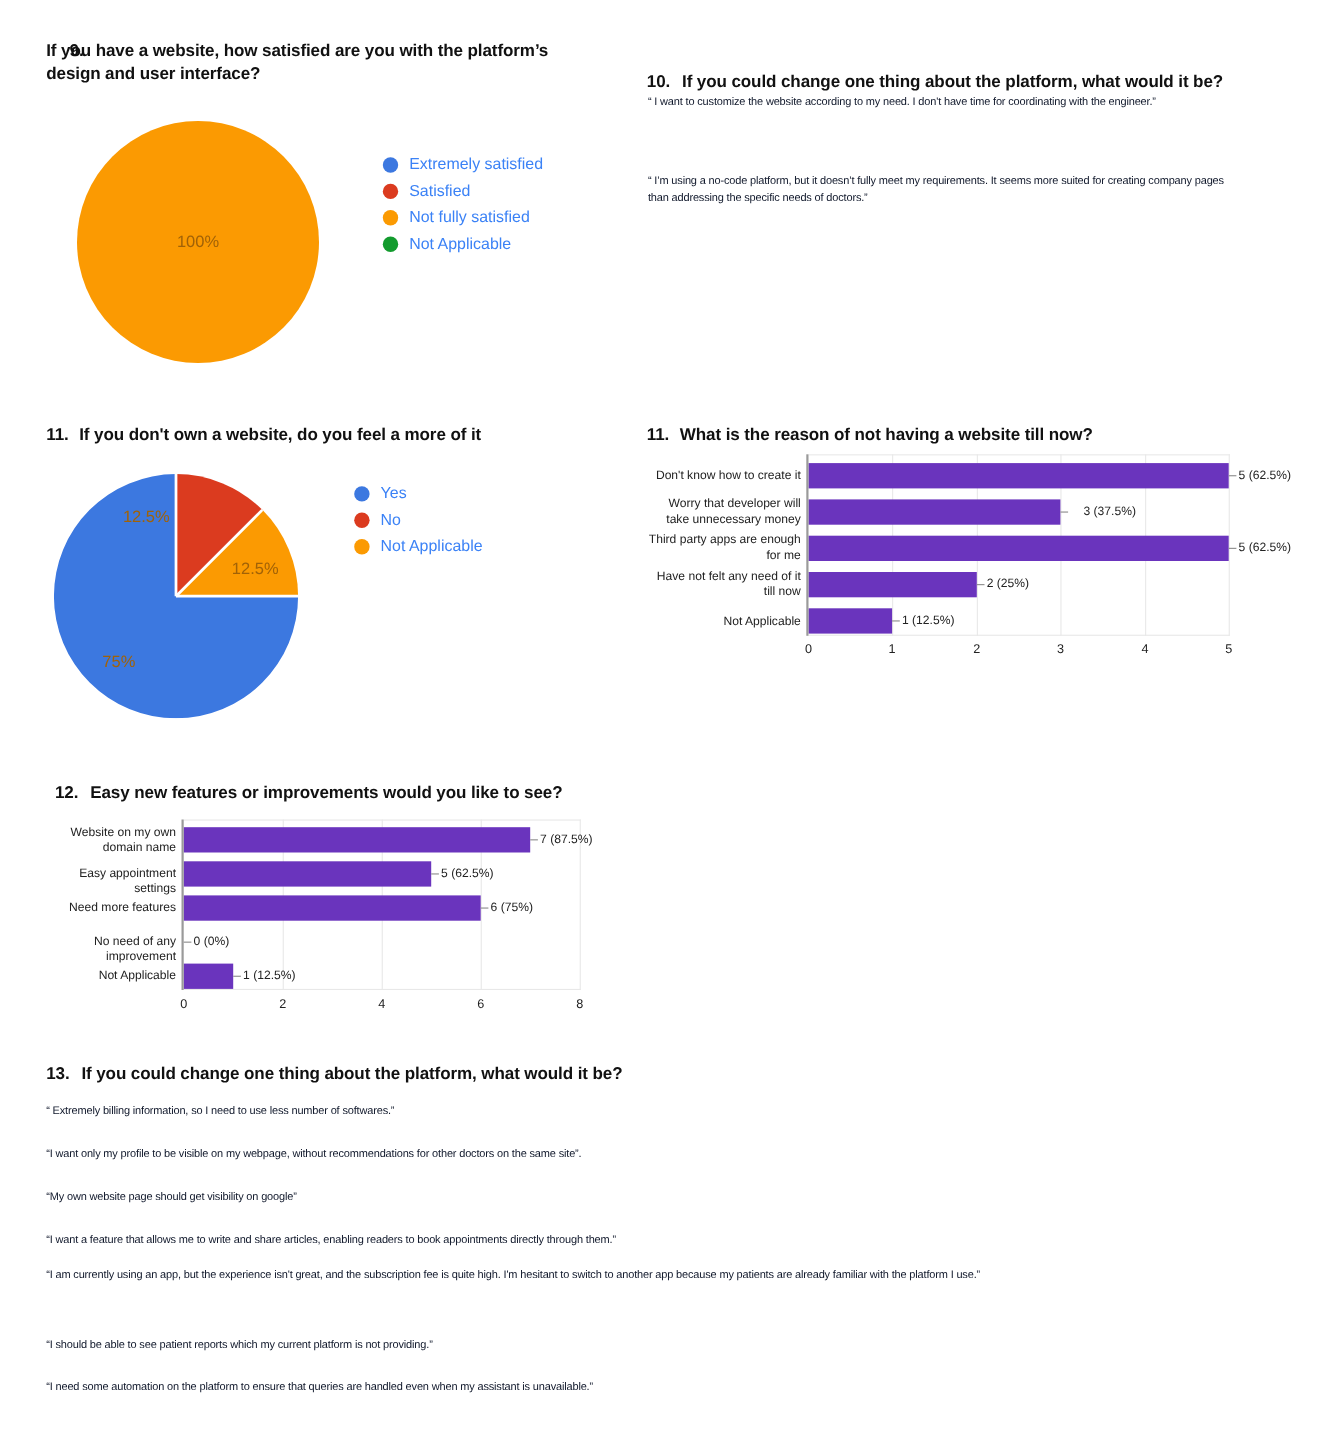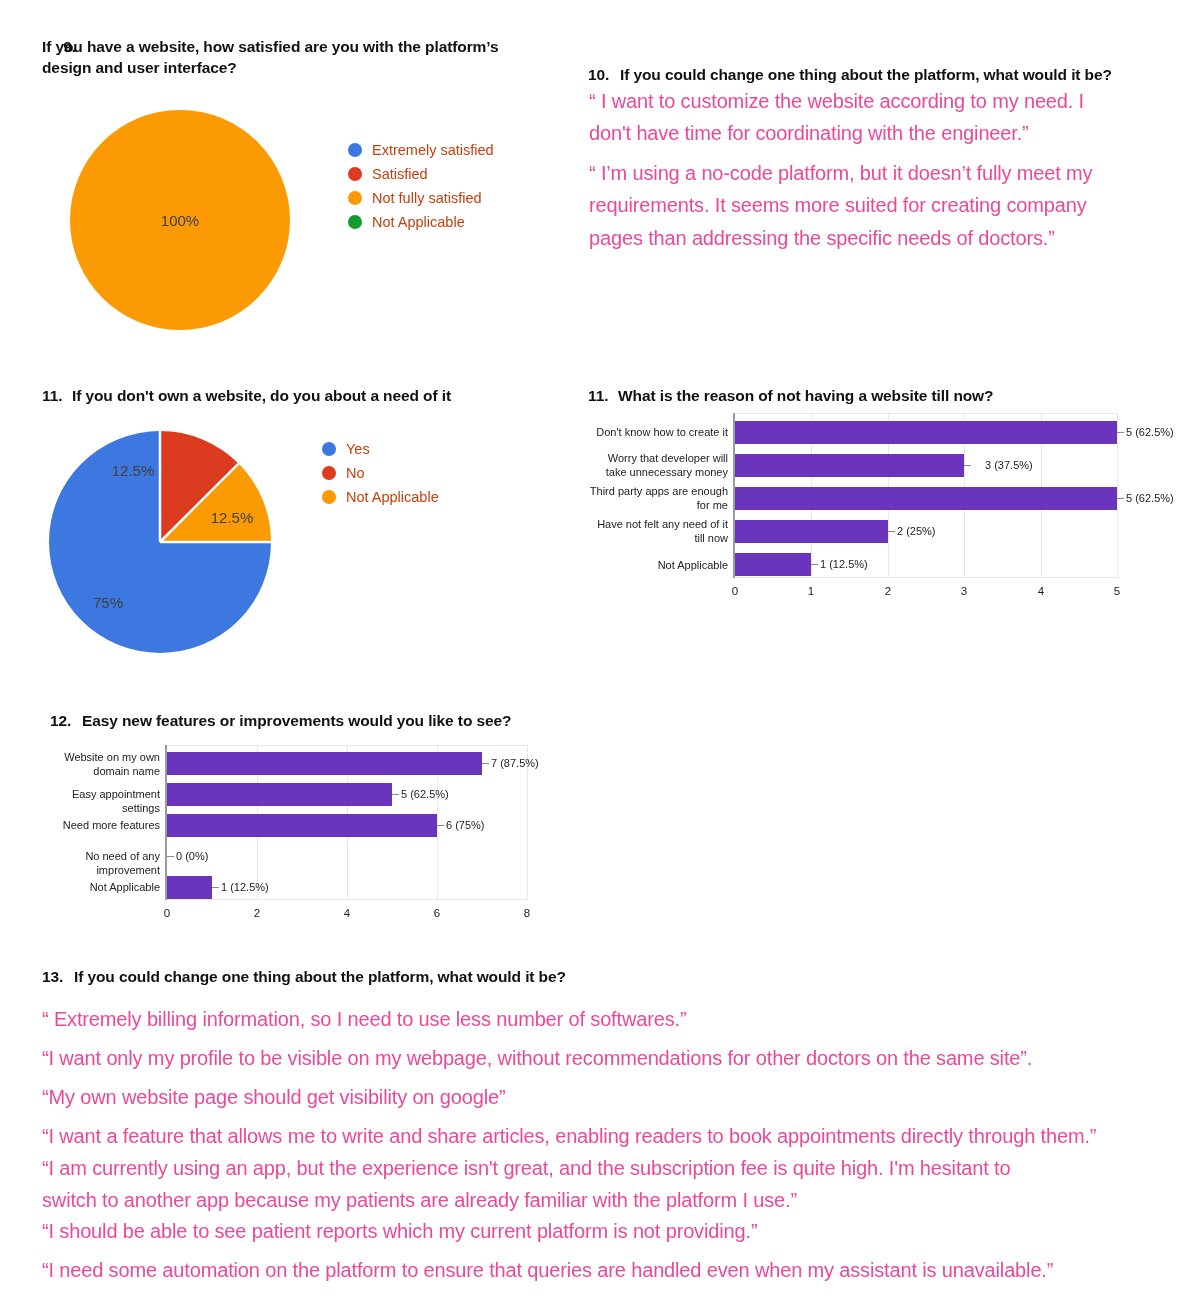--- a/index.html
+++ b/index.html
@@ -35,32 +35,32 @@
   }
   .qhead .txt {
     display: block;
   }
 
   
   .answer {
     position: absolute;
     font-family: "Liberation Sans", sans-serif;
     font-weight: normal;
-    font-size: 20px;
+    font-size: 10px;
     line-height: 1.62;
-    color: #ec4899;
+    color: #0f172a;
     letter-spacing: -0.15px;
   }
 
   
   .pie-wrap { position: absolute; }
   .pie { position: absolute; border-radius: 50%; }
   .pie-label {
     position: absolute;
-    color: #404040;
+    color: #a16207;
     font-family: "Liberation Sans", sans-serif;
     font-size: 15px;
     white-space: nowrap;
     transform: translate(-50%, -50%);
   }
 
   
   .legend { position: absolute; }
   .legend-row {
     display: flex;
@@ -70,21 +70,21 @@
   }
   .legend-dot {
     width: 14px; height: 14px;
     border-radius: 50%;
     margin-right: 10px;
     flex: 0 0 auto;
   }
   .legend-text {
     font-family: "Liberation Sans", sans-serif;
     font-size: 14.5px;
-    color: #c2410c;
+    color: #3b82f6;
     white-space: nowrap;
   }
 
   
   .barchart { position: absolute; }
   .bc-plot {
     position: absolute;
     background: #ffffff;
   }
   .bc-grid {
@@ -166,21 +166,21 @@
 <div class="qhead" style="left:588px; top:36px; width:580px;margin-top:28px;">
   <span class="num" style="width:28px; text-align:left;">10.</span>
   <span class="txt" style="margin-left:32px;">If you could change one thing about the platform, what would it be?</span>
 </div>
 
 <div class="answer" style="left:589px; top:85px; width:520px;">“ I want to customize the website according to my need. I don't have time for coordinating with the engineer.”</div>
 <div class="answer" style="left:589px; top:157px; width:535px;">“ I’m using a no-code platform, but it doesn’t fully meet my requirements. It seems more suited for creating company pages than addressing the specific needs of doctors.”</div>
 
 <div class="qhead" style="left:42px; top:385px; width:500px;">
   <span class="num" style="width:26px; text-align:left;">11.</span>
-  <span class="txt" style="margin-left:30px;">If you don't own a website, do you about a need of it</span>
+  <span class="txt" style="margin-left:30px;">If you don't own a website, do you feel a more of it</span>
 </div>
 
 <div class="pie-wrap" style="left:49px; top:431px; width:222px; height:222px;">
   <svg width="222" height="222" viewBox="0 0 222 222">
 
     <path d="M 111 111 L 222 111 A 111 111 0 1 1 111 0 Z" fill="#3c78e0"></path>
 
     <path d="M 111 111 L 111 0 A 111 111 0 0 1 189.49 32.51 Z" fill="#db3b1f"></path>
 
     <path d="M 111 111 L 189.49 32.51 A 111 111 0 0 1 222 111 Z" fill="#fb9a02"></path>

